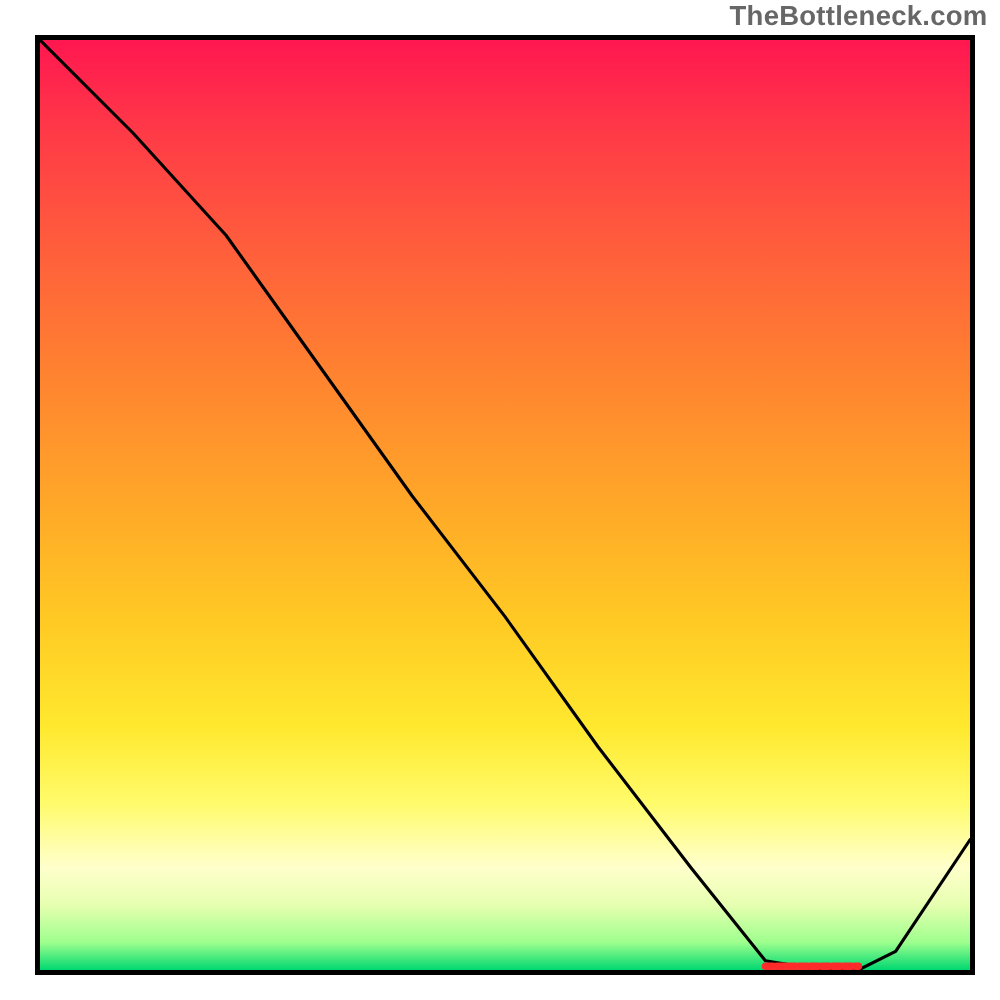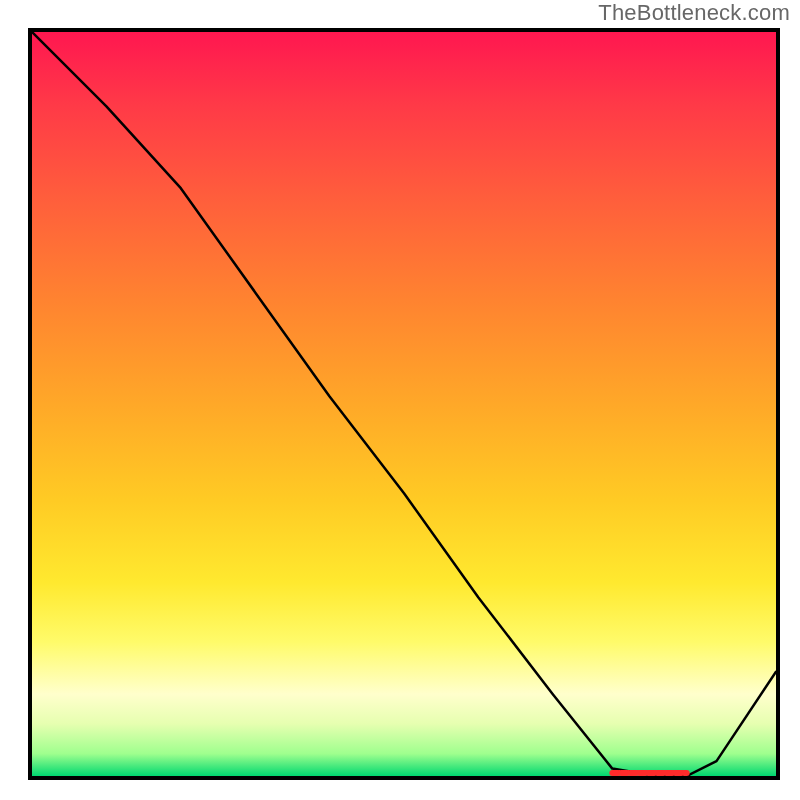--- a/index.html
+++ b/index.html
@@ -14,21 +14,21 @@
   .wrap {
     position: relative;
     width: 800px;
     height: 800px;
   }
   .watermark {
     position: absolute;
     top: 0;
     right: 10px;
     font-size: 22px;
-    font-weight: 400;
+    font-weight: 700;
     color: #676767;
     letter-spacing: 0.2px;
     text-align: right;
   }
   .plot-frame {
     position: absolute;
     left: 28px;
     top: 28px;
     width: 744px;
     height: 744px;

